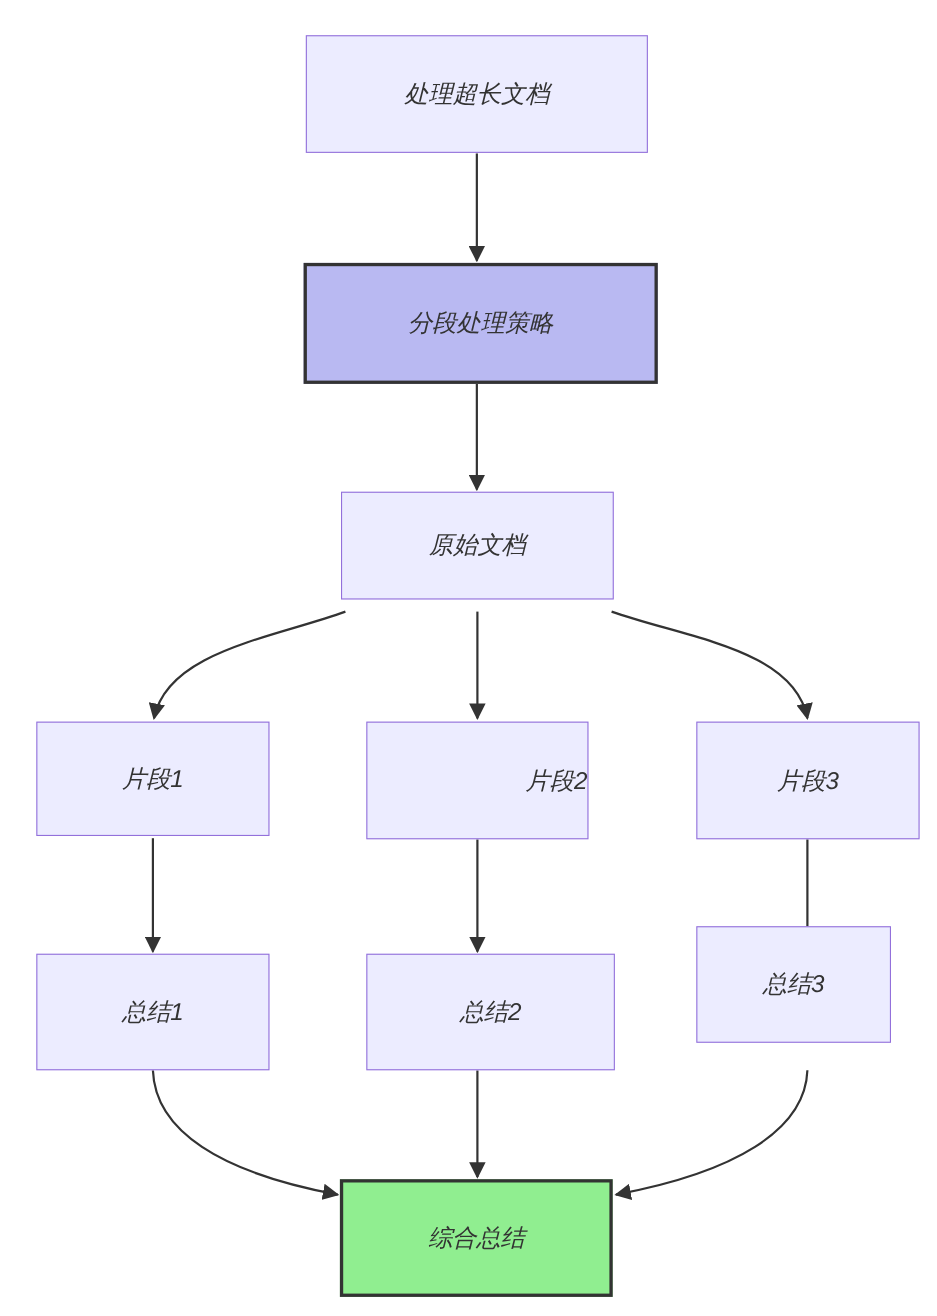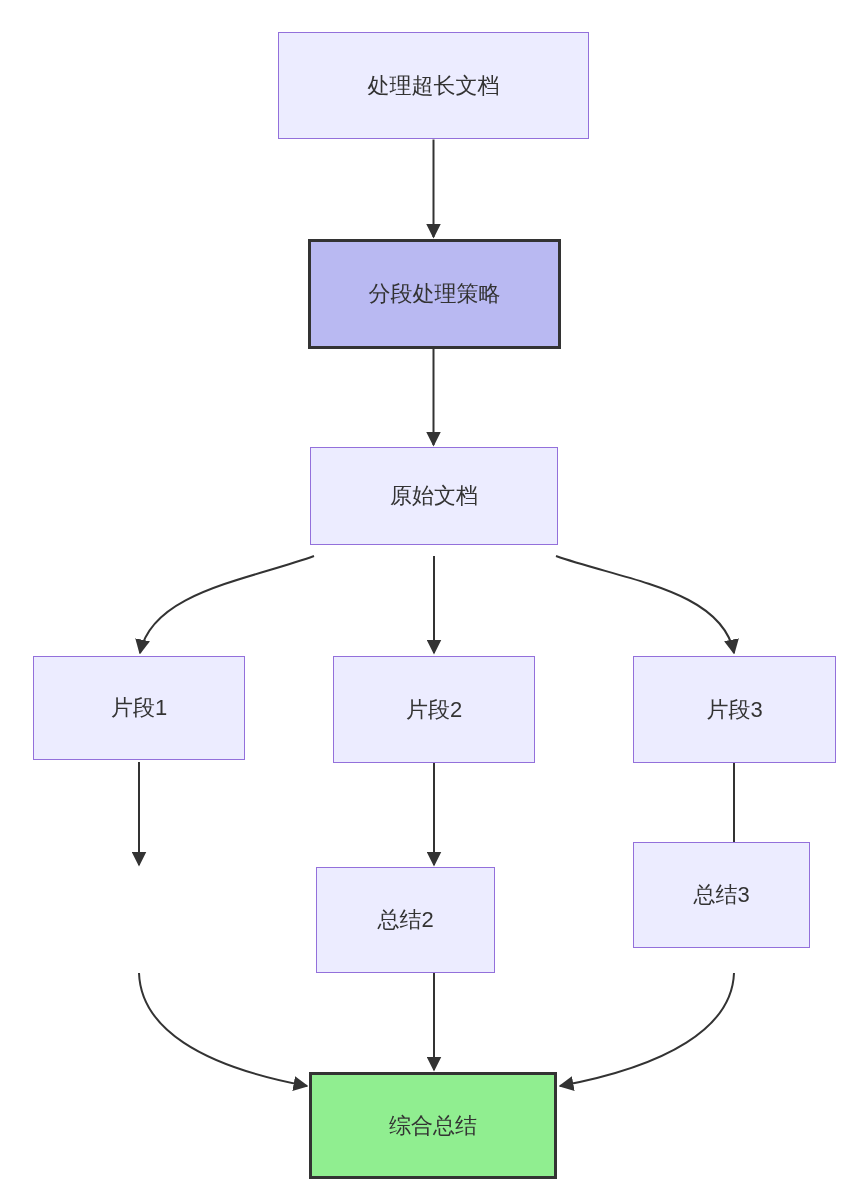--- a/index.html
+++ b/index.html
@@ -7,20 +7,21 @@
     padding: 0;
     background: #ffffff;
     font-family: "Liberation Sans", "DejaVu Sans", sans-serif;
   }
   .canvas {
     position: relative;
     width: 852px;
     height: 1196px;
     background: var(--background, #ffffff);
     overflow: hidden;
+    font-style: italic;
   }
   .edges {
     position: absolute;
     left: 0;
     top: 0;
     width: 852px;
     height: 1196px;
   }
   .edges path {
     fill: none;
@@ -43,27 +44,27 @@
   .node--emphasis {
     background: var(--emphasis-fill, #b9b9f2);
     border: 3.5px solid var(--emphasis-border, #333333);
   }
   .node--result {
     background: var(--result-fill, #90ee90);
     border: 3.5px solid var(--result-border, #333333);
   }
   
   .n-a { left: 278px; top:   32px; width: 311px; height: 107px; }
-  .n-b { left: 276px; top:  239px; width: 253px; height: 110px; margin-left: 32px; }
+  .n-b { left: 276px; top:  239px; width: 322px; height: 110px; }
   .n-c { left: 310px; top:  447px; width: 248px; height: 98px; }
   .n-d { left:  33px; top:  656px; width: 212px; height: 104px; }
-  .n-e { left: 333px; top:  656px; width: 202px; height: 107px; }
+  .n-e { left: 333px; top:  656px; width: 202px; height: 107px; justify-content: flex-end; }
   .n-f { left: 633px; top:  656px; width: 203px; height: 107px; text-align: right; }
   .n-g { left:  33px; top:  867px; width: 212px; height: 106px; }
-  .n-h { left: 316px; top:  867px; width: 179px; height: 106px; }
+  .n-h { left: 333px; top:  867px; width: 226px; height: 106px; }
   .n-i { left: 633px; top:  842px; width: 177px; height: 106px; }
   .n-j { left: 309px; top: 1072px; width: 248px; height: 107px; }
 </style>
 </head>
 <body>
 
 <div class="canvas">
 
   <svg class="edges" viewBox="0 0 852 1196" xmlns="http://www.w3.org/2000/svg">
     <defs>
@@ -95,20 +96,23 @@
   </div>
   <div class="node n-d">
     <span>片段1</span>
   </div>
   <div class="node n-e">
     <span>片段2</span>
   </div>
   <div class="node n-f">
     <span>片段3</span>
   </div>
+  <div class="node n-g">
+    <span>总结1</span>
+  </div>
   <div class="node n-h">
     <span>总结2</span>
   </div>
   <div class="node n-i">
     <span>总结3</span>
   </div>
   <div class="node node--result n-j">
     <span>综合总结</span>
   </div>
 

